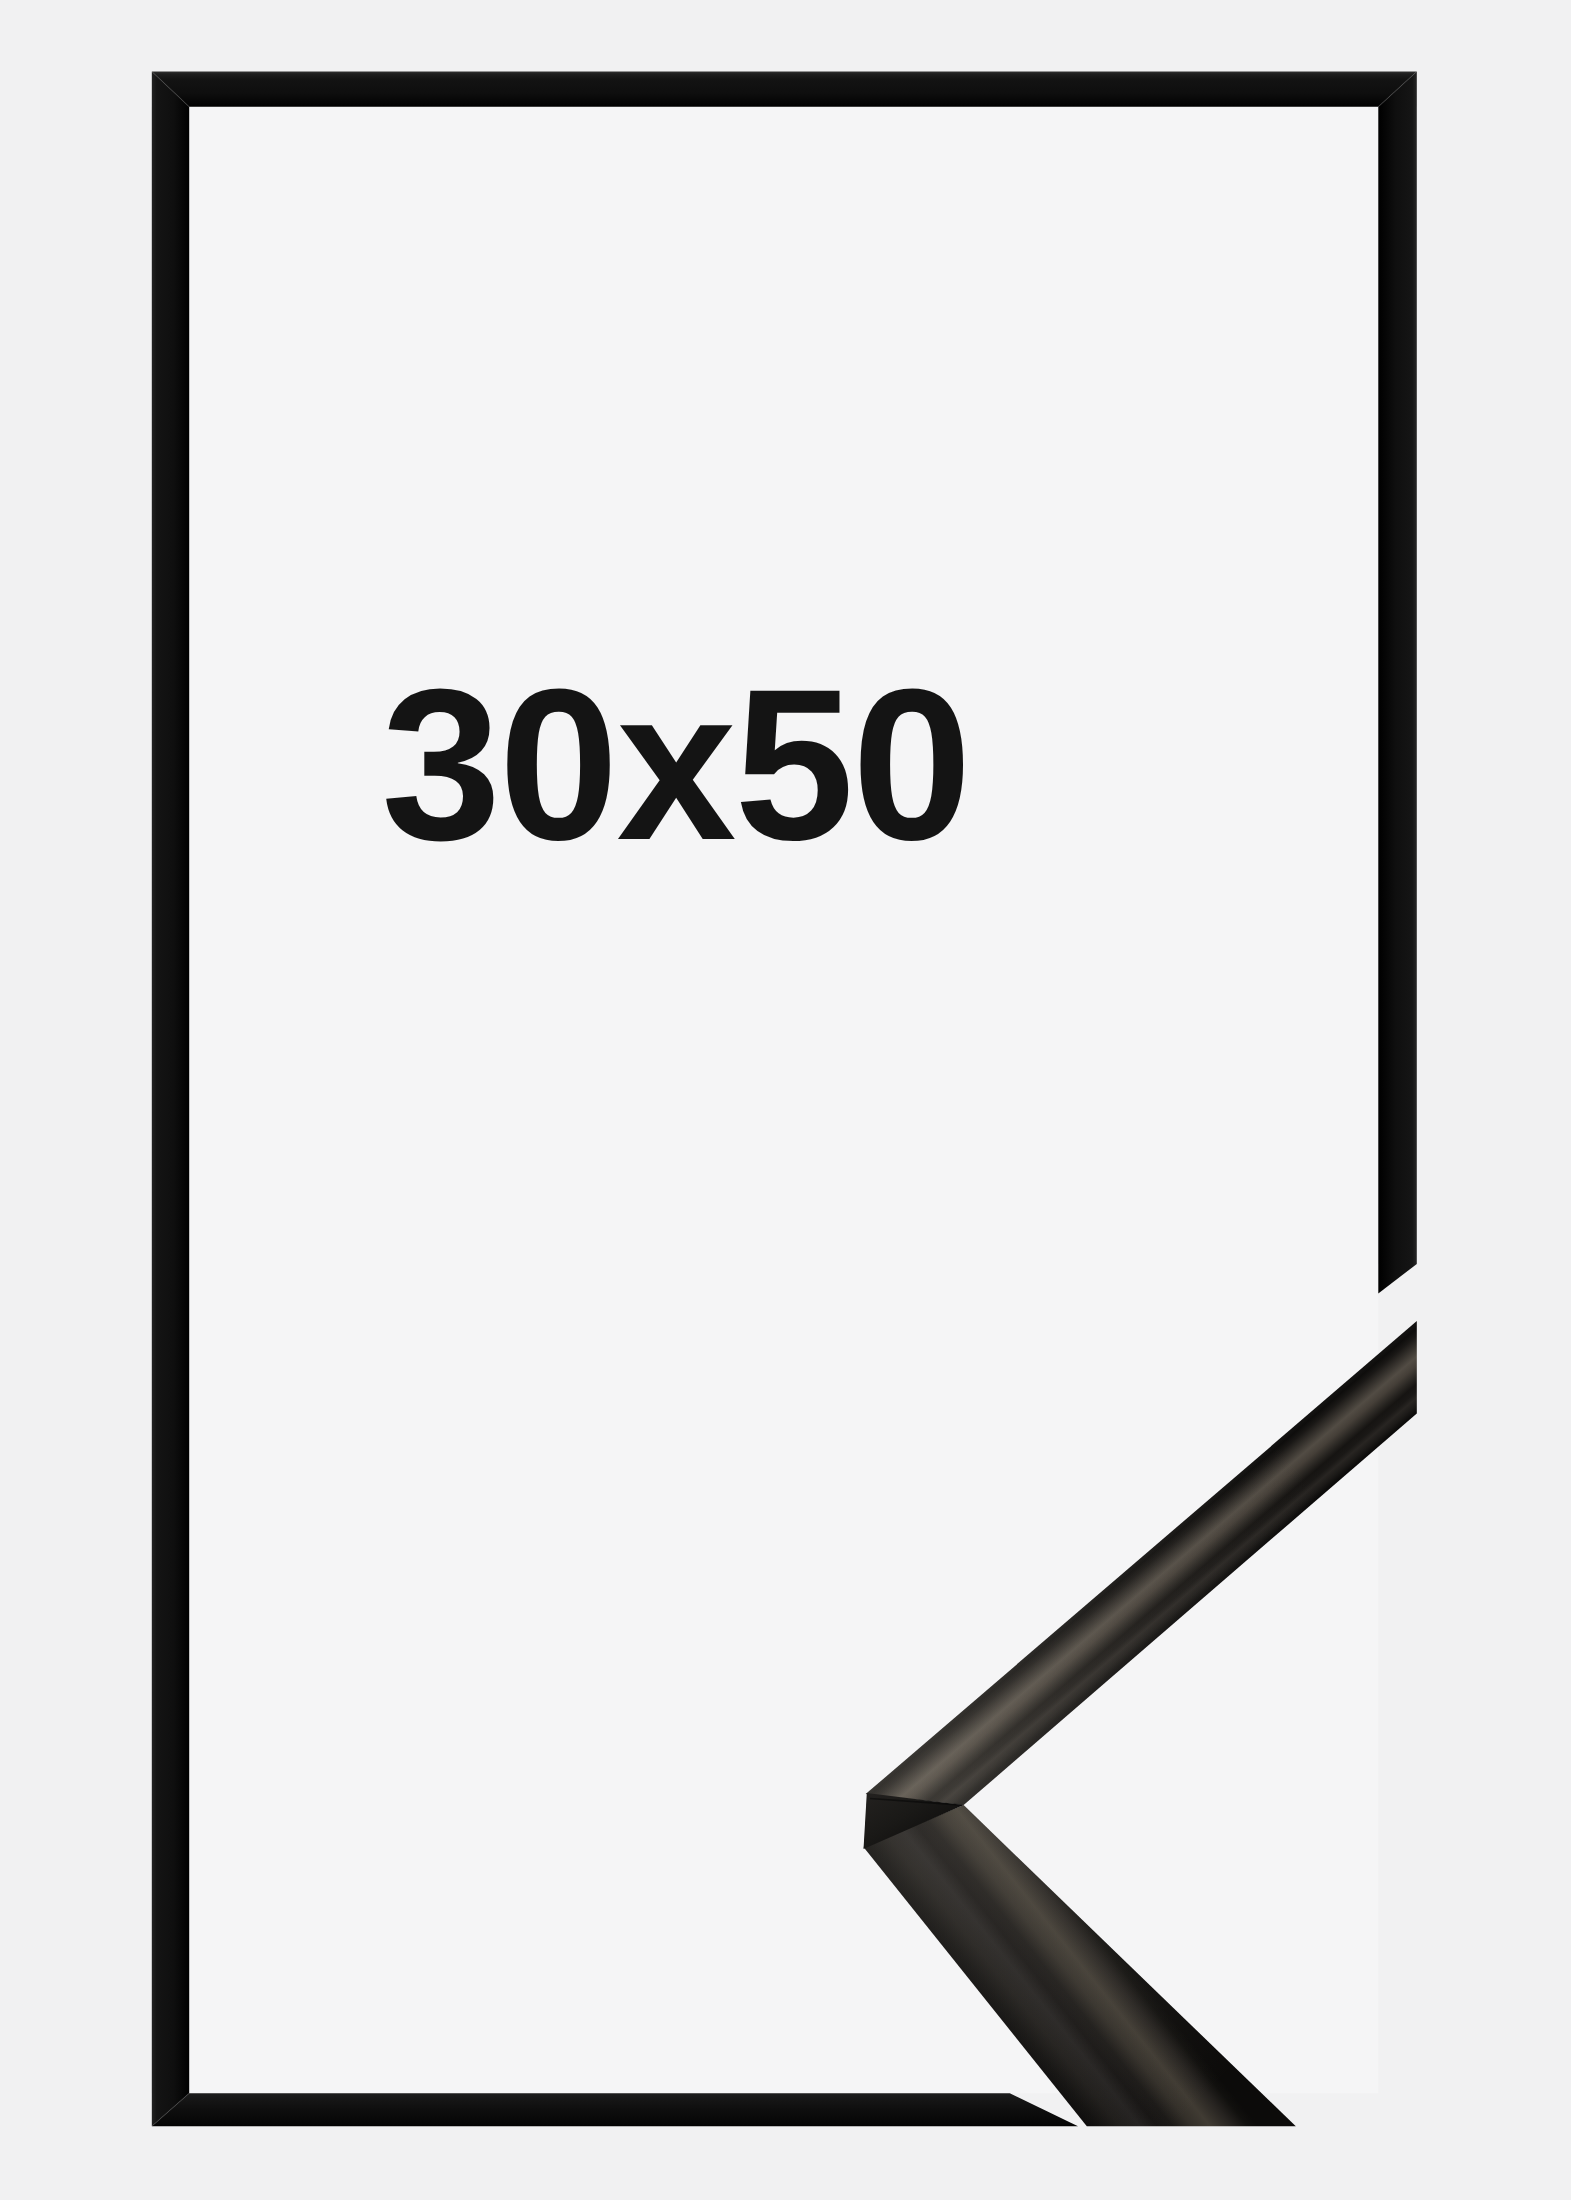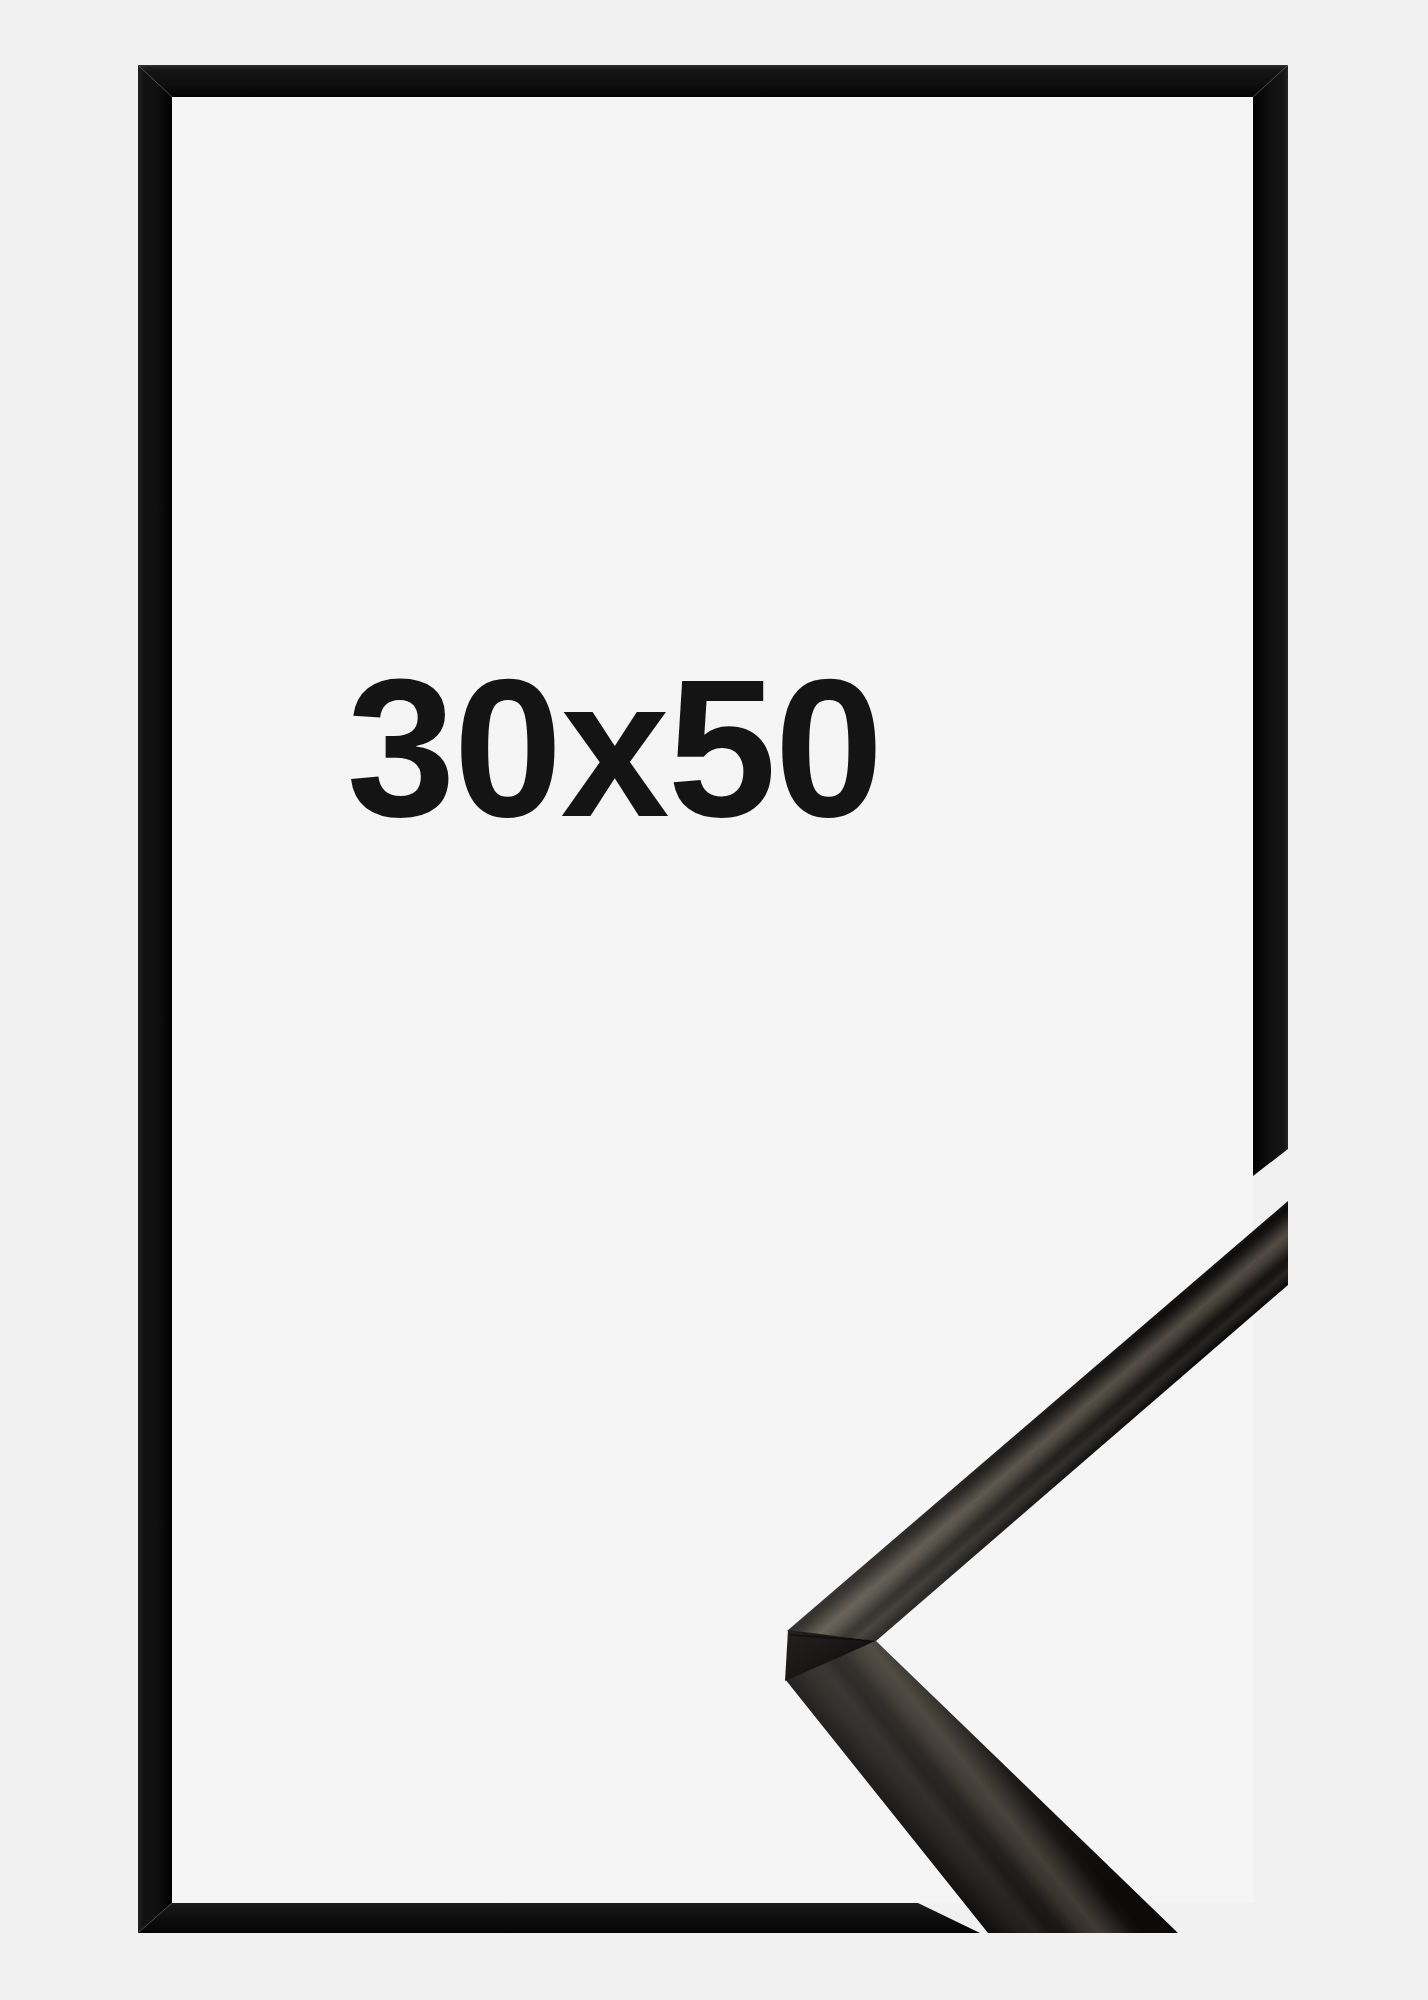--- a/index.html
+++ b/index.html
@@ -17,21 +17,21 @@
   .frame-svg {
     position: absolute;
     left: 0; top: 0;
     width: 1428px;
     height: 2000px;
     display: block;
   }
   .size-label {
     position: absolute;
     left: 0;
-    top: 651px;
+    top: 598px;
     width: 1228px;
     text-align: center;
     font-family: "Liberation Sans", sans-serif;
     font-size: 196px;
     font-weight: 700;
     letter-spacing: -2px;
     line-height: 1;
     color: var(--color-label_text, #141414);
     user-select: none;
   }

